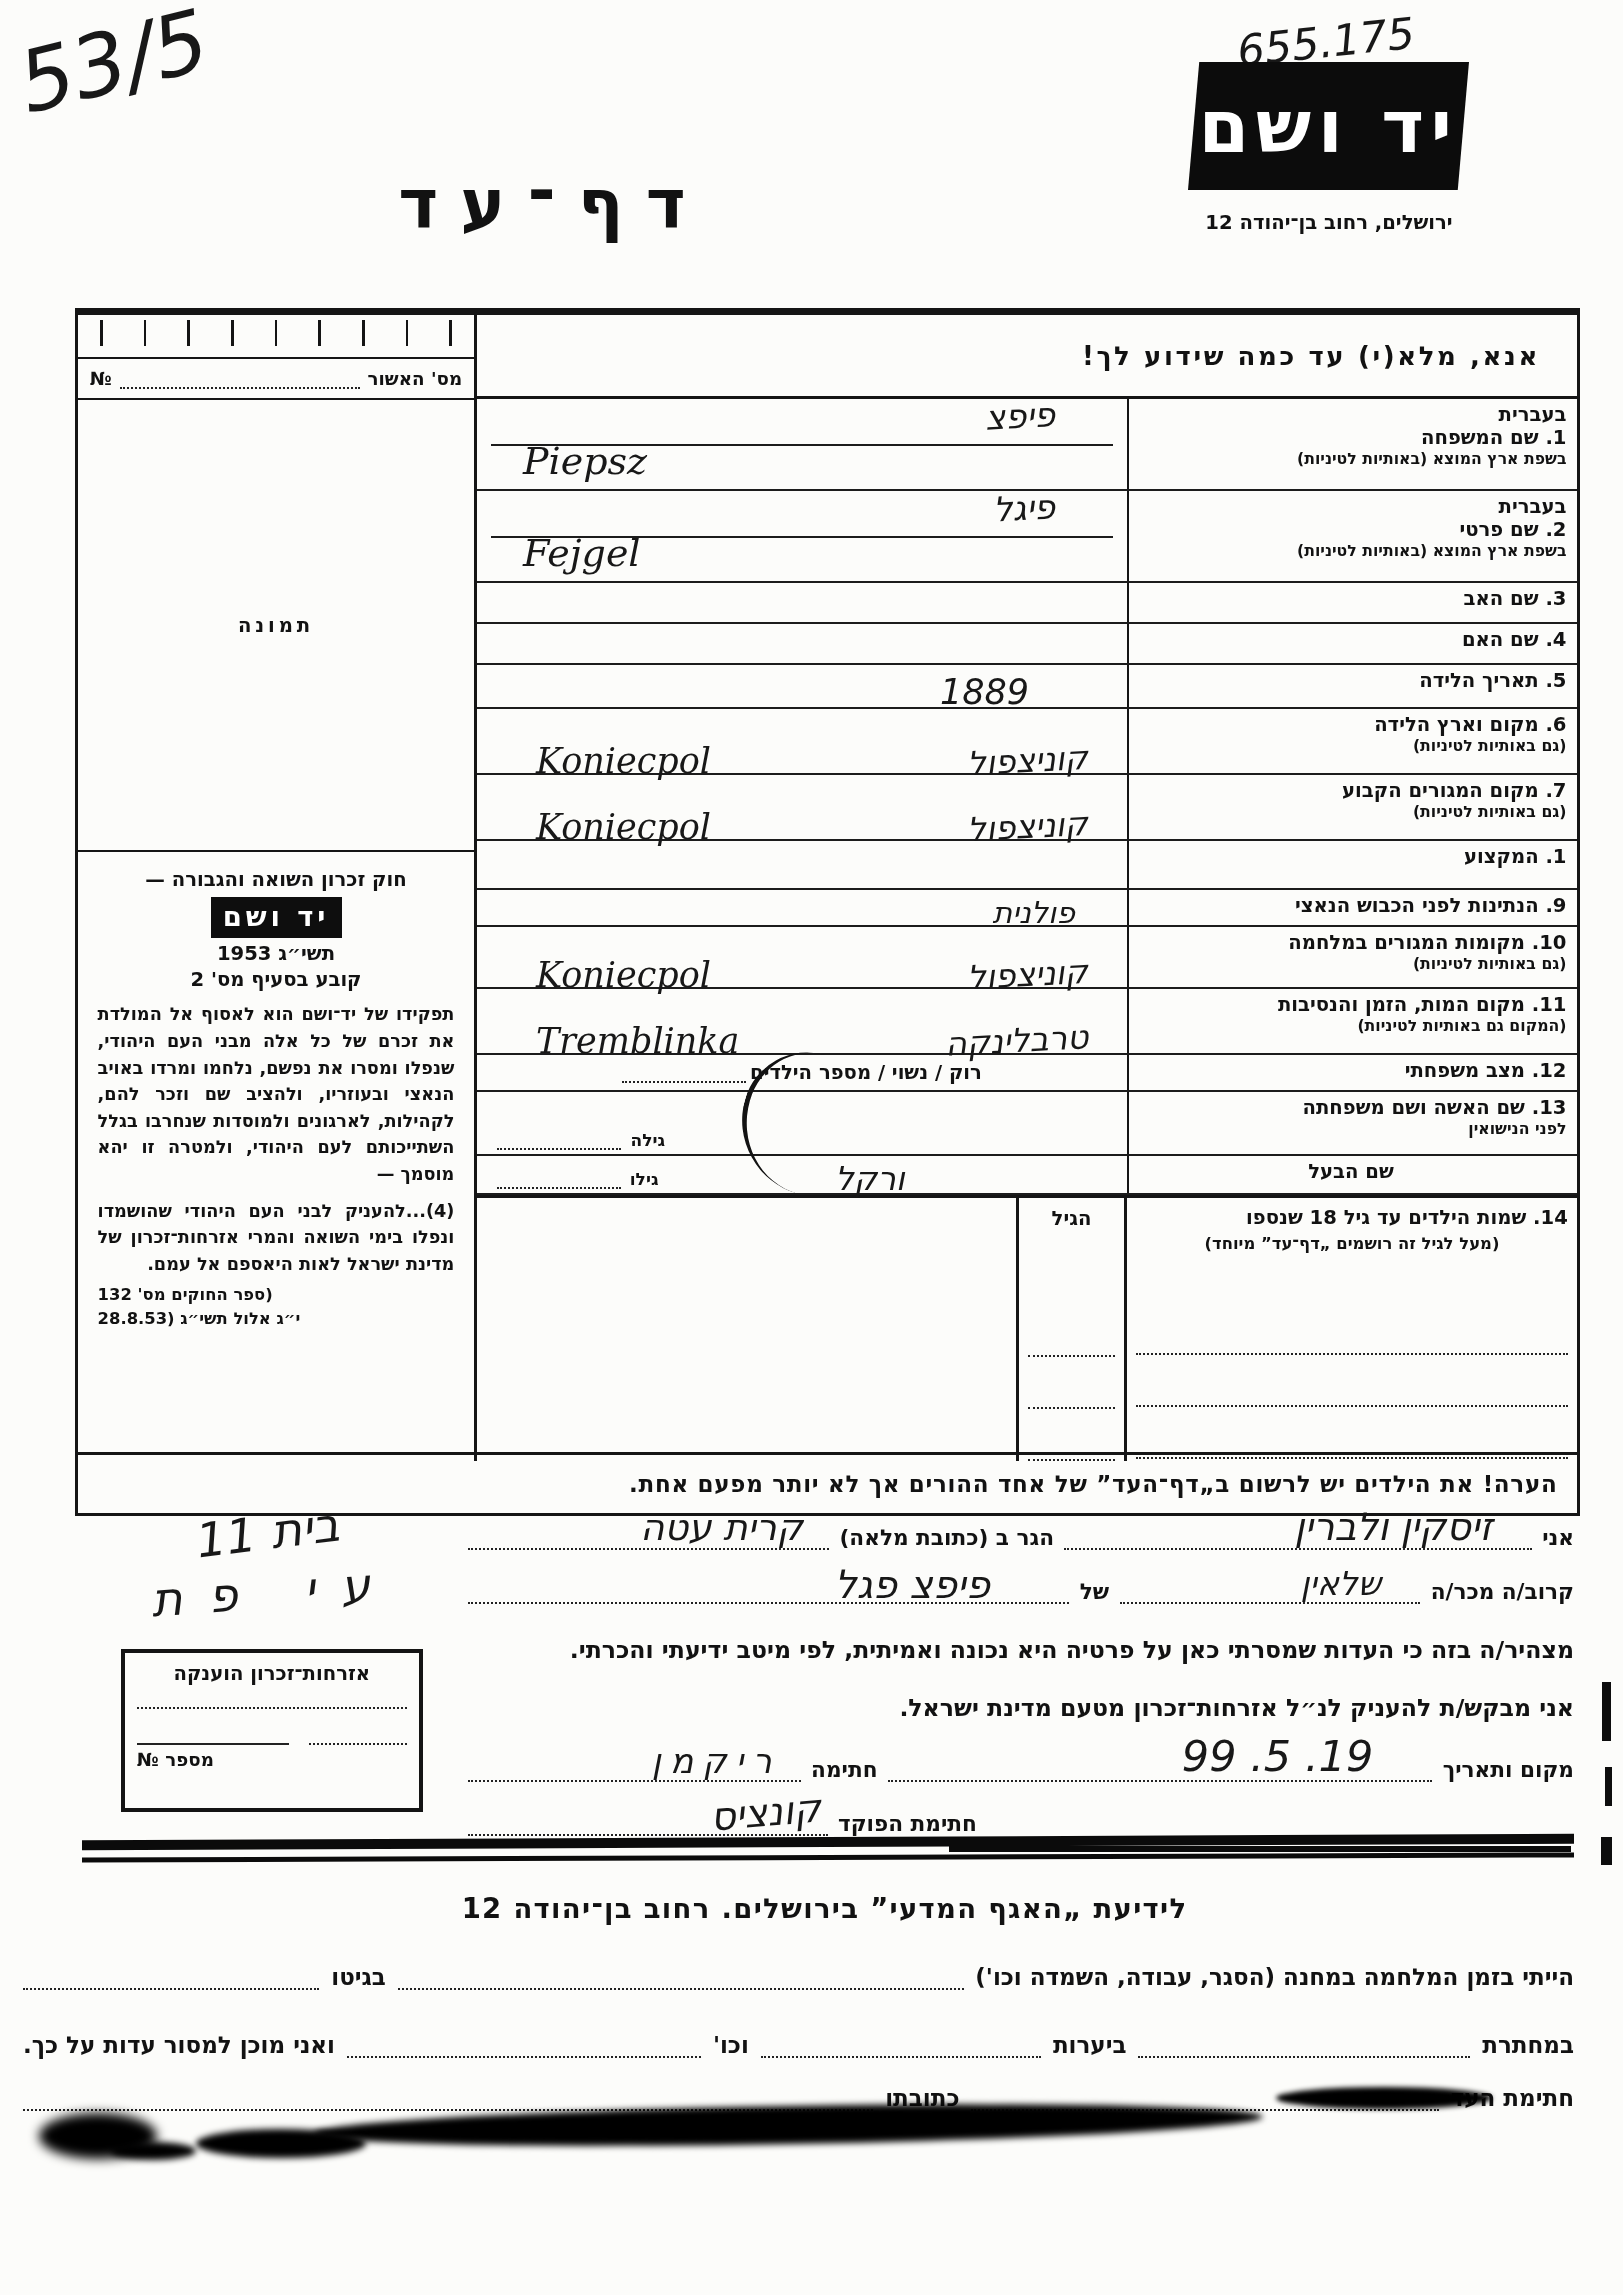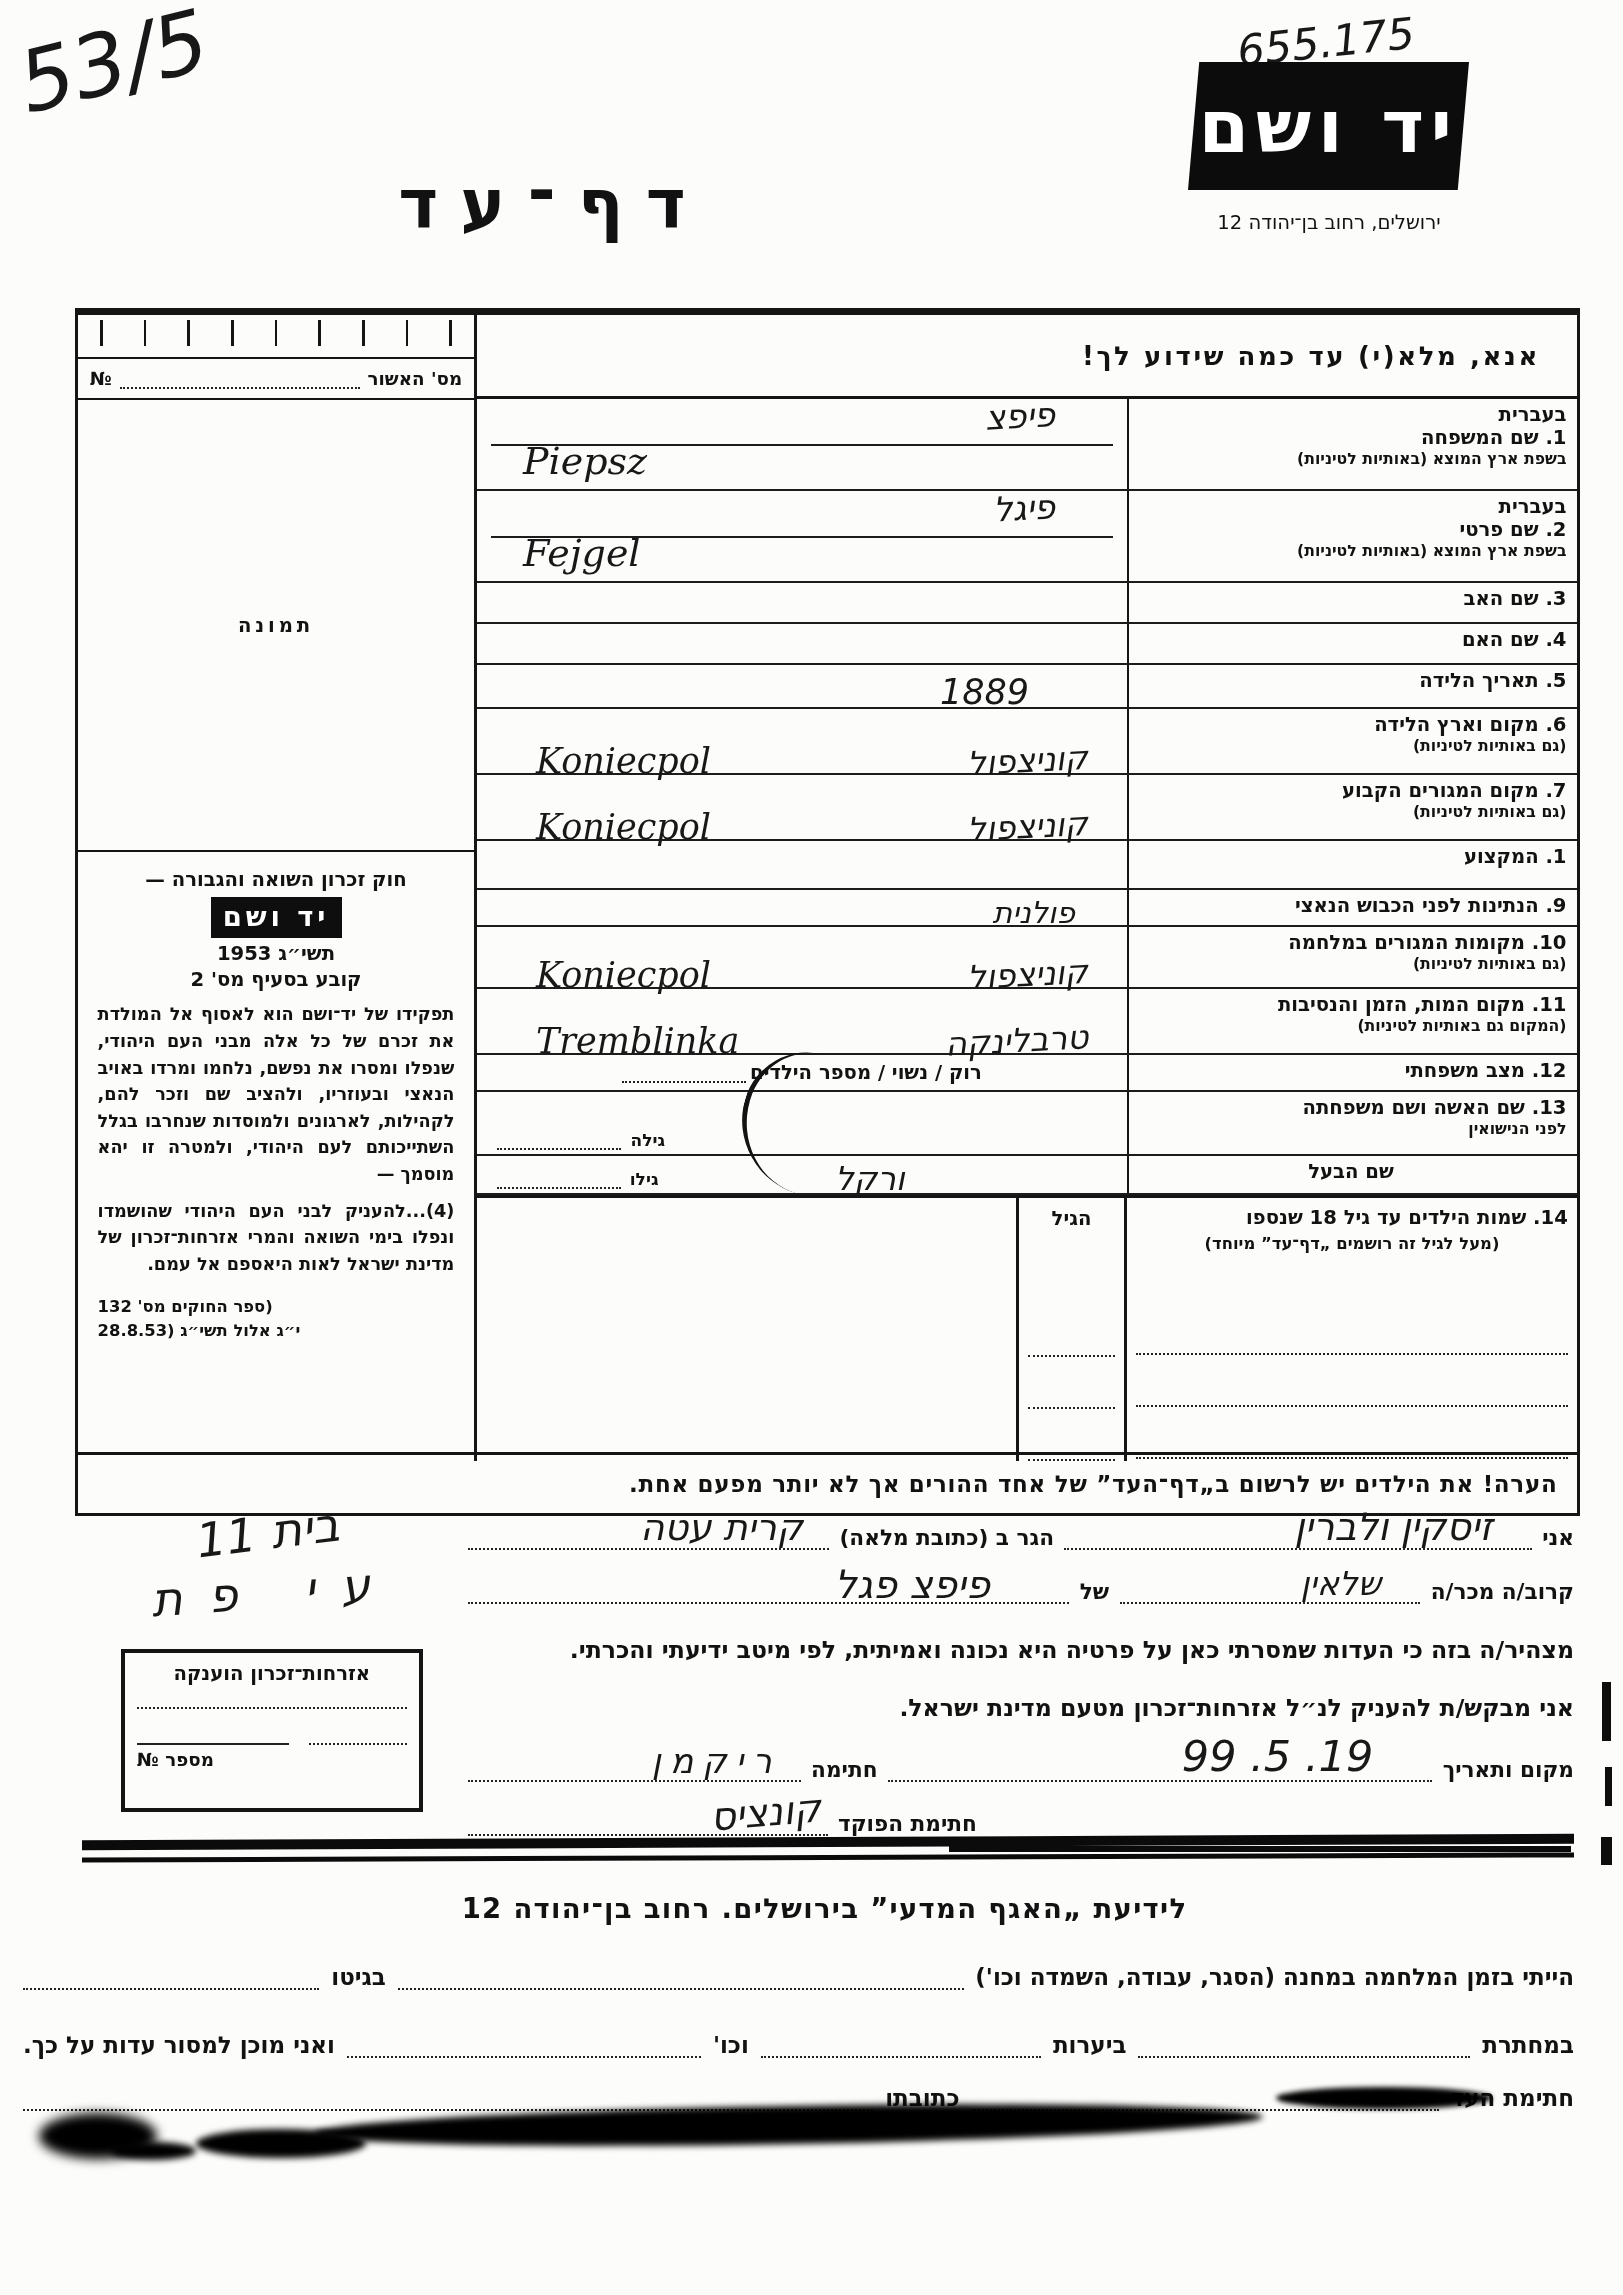--- a/index.html
+++ b/index.html
@@ -12,21 +12,21 @@
   
   .hw-topleft{left:18.3px;top:11.8px;font-size:85px;transform:rotate(-14deg);direction:ltr;}
   .hdr-auth{left:98px;top:92px;width:910px;text-align:center;font-size:27.5px;font-weight:800;
             letter-spacing:13px;padding-bottom:13px;border-bottom:5.9px double #111;}
   .hdr-title{left:98px;top:164px;width:910px;text-align:center;font-size:68px;font-weight:800;letter-spacing:22px;}
   .hdr-sub{left:98px;top:261px;width:910px;text-align:center;font-size:26px;font-weight:800;letter-spacing:9.2px;}
   .hw-topright{left:1237px;top:17px;font-size:43px;transform:rotate(-6deg);direction:ltr;}
   .logo{left:1188px;top:62px;width:281px;height:128px;background:#0c0c0c;color:#fff;display:flex;
         align-items:center;justify-content:center;font-size:73px;font-weight:800;letter-spacing:6.5px;
         clip-path:polygon(4% 0,100% 0,96% 100%,0 100%);}
-  .logo-cap{left:1113px;top:211px;width:432px;text-align:center;font-size:19.6px;font-weight:400;}
+  .logo-cap{left:1113px;top:211px;width:432px;text-align:center;font-size:19.6px;font-weight:700;}
   
   #formbox{left:75px;top:308px;width:1499px;height:1198px;border:3.9px solid #151515;border-top-width:7.2px;
            display:flex;flex-direction:column;}
   .cols{display:grid;grid-template-columns:1103px 1fr;direction:rtl;flex:1;min-height:0;}
   #mainCol{border-left:3.3px solid #151515;display:flex;flex-direction:column;min-width:0;}
   .instruction{height:81px;border-bottom:3.3px solid #151515;display:flex;align-items:center;
                font-size:26px;font-weight:800;letter-spacing:2.6px;padding-right:37px;}
   .frow{display:grid;grid-template-columns:450px 1fr;border-bottom:2px solid #1c1c1c;direction:rtl;}
   .frow .lbl{border-left:2.6px solid #151515;padding:3.9px 10.5px 1.3px 6.5px;text-align:right;}
   .lbl .tag{font-size:19.6px;font-weight:800;}
@@ -75,21 +75,21 @@
   .approval .dots{flex:1;}
   .photo{height:450px;border-bottom:2.6px solid #151515;display:flex;align-items:center;justify-content:center;
          font-size:19.6px;font-weight:800;letter-spacing:3.9px;}
   .law{padding:15.7px 19.6px 0;}
   .law .lh{text-align:center;font-size:19.6px;font-weight:800;}
   .law .llogo{margin:6.5px auto 3.9px;width:131px;background:#0e0e0e;color:#fff;text-align:center;
               font-size:27.5px;font-weight:800;letter-spacing:3.9px;padding:2.6px 0 6.5px;}
   .law .ly,.law .ls{text-align:center;font-size:19.6px;font-weight:800;margin-top:2.6px;}
   .law .lb{font-size:17.7px;font-weight:700;line-height:1.5;text-align:justify;margin:10.5px 0 0;}
   .law .lr{font-size:16.4px;font-weight:700;text-align:left;line-height:1.45;}
-  .law .lr.first{margin-top:18px;}
+  .law .lr.first{margin-top:6px;}
   
   #decl{left:468px;top:1512px;width:1106px;height:340px;}
   .drow{position:absolute;left:0;right:0;display:flex;align-items:flex-end;gap:10.5px;font-weight:800;}
   .drow .lab{font-size:21.6px;white-space:nowrap;}
   .dfill{flex:1;border-bottom:2.6px dotted #222;position:relative;height:6.5px;}
   .dfill .hw{position:absolute;bottom:-1.3px;}
   .dtext{position:absolute;left:0;right:0;font-size:23.6px;font-weight:800;}
   
   .hw-note1{left:196px;top:1505px;font-size:47px;transform:rotate(-7deg);}
   .hw-note2{left:151px;top:1564px;font-size:47px;transform:rotate(-4deg);letter-spacing:26px;}

